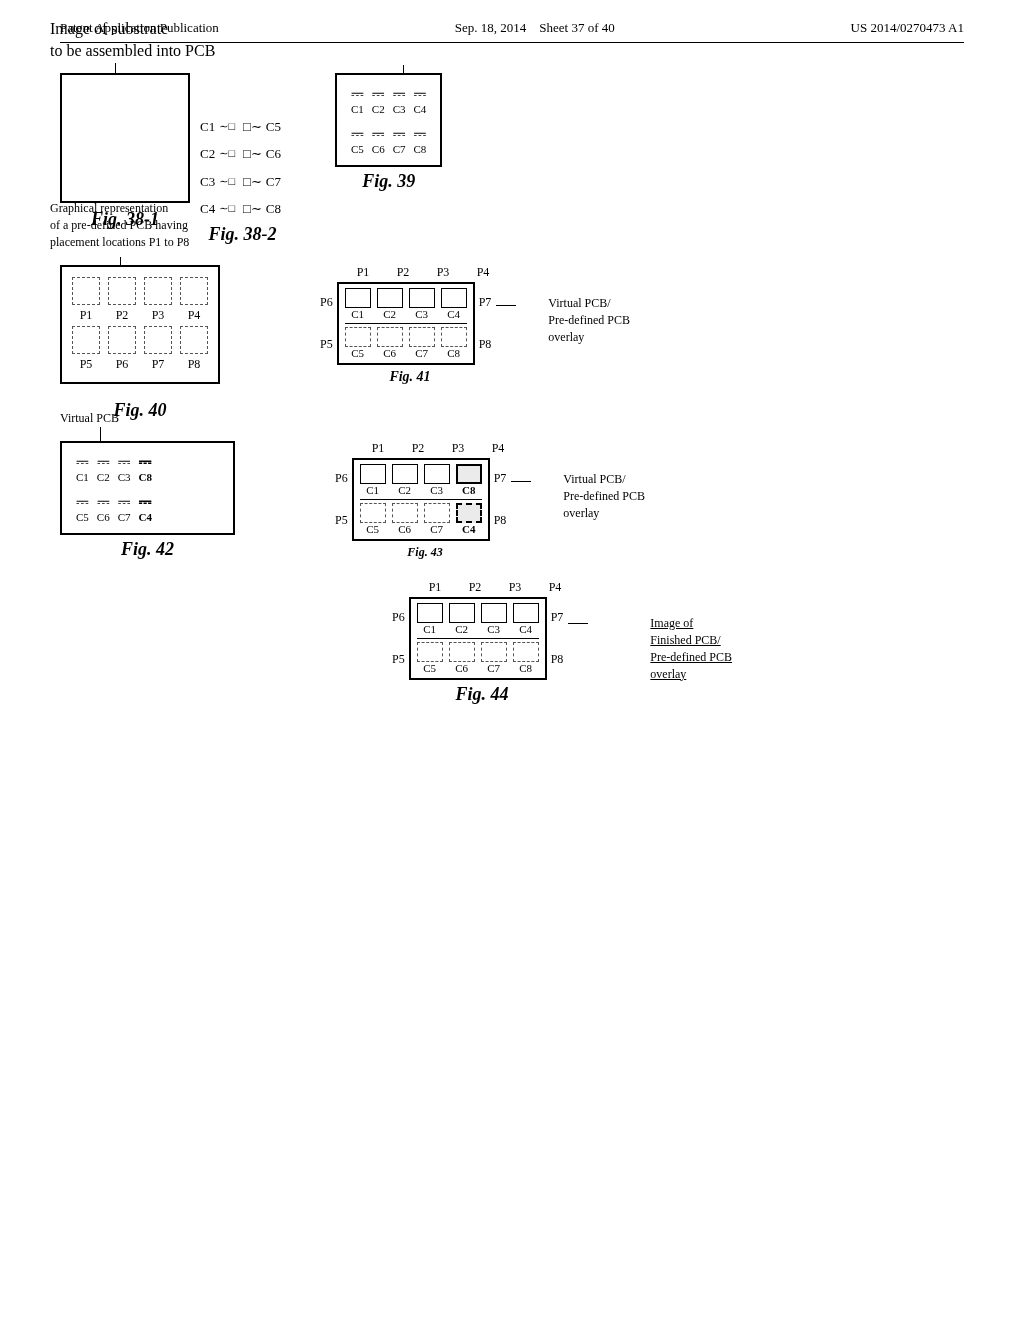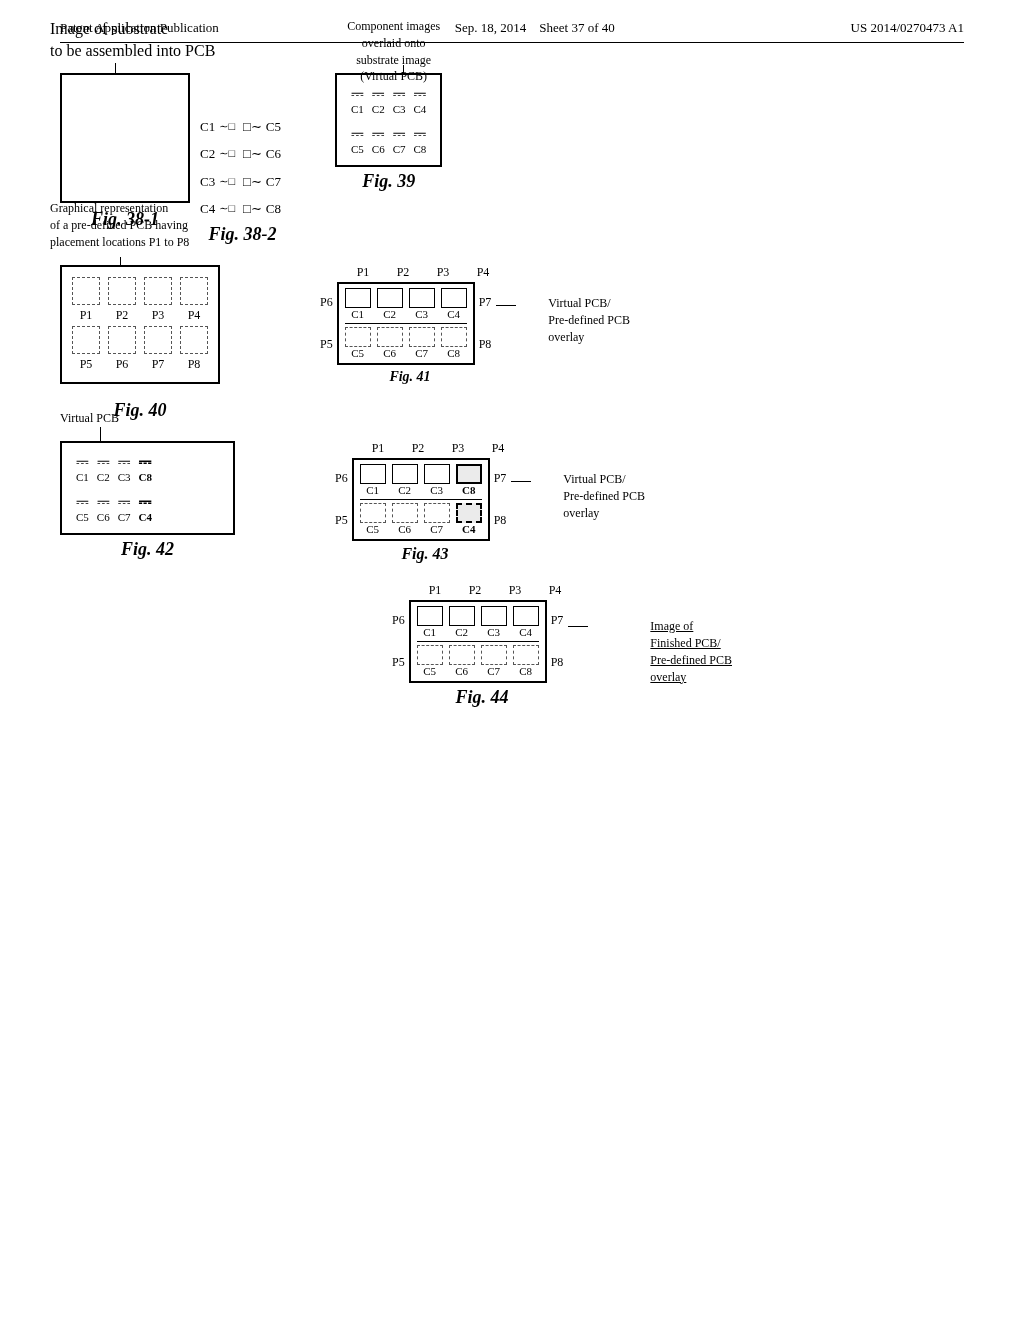--- a/index.html
+++ b/index.html
@@ -128,23 +128,20 @@
             <span>C8</span>
           </div>
         </div>
 
       </div>
       <div class="figure-caption" style="font-size:18px; margin-top:2px;">Fig. 38-2</div>
     </div>
 
     <div style="position:relative; margin-left: 20px;">
 
-      <div style="position:absolute; top:-55px; left:10px; font-size:12px; line-height:1.4; text-align:center;">
-        Component images<br>overlaid onto substrate image<br>(Virtual PCB)
-      </div>
 
       <div style="position:absolute; top:-8px; left:68px; width:1px; height:10px; background:#000;"></div>
 
       <div class="vpcb-box" style="padding:10px 14px;">
 
         <div style="display:flex; gap:8px; margin-bottom:2px;">
           <div style="display:flex;flex-direction:column;align-items:center;font-size:11px;">
               <span style="font-size:16px;">⎓</span>
               <span>C1</span>
             </div>
@@ -411,21 +408,21 @@
             </div>
           </div>
         </div>
 
         <div style="display:flex;flex-direction:column;justify-content:space-around;margin-left:4px;font-size:12px;">
           <div>P7</div>
           <div>P8</div>
         </div>
       </div>
 
-      <div class="figure-caption" style="font-size:16px; margin-top:4px;">Fig. 43</div>
+      <div class="figure-caption" style="font-size:12px; margin-top:4px;">Fig. 43</div>
     </div>
   </div>
 
   <div style="display:flex; align-items:flex-start; margin-bottom:20px; margin-top:10px; justify-content:center; margin-left:-60px;">
 
     <div style="position:relative;">
 
       <div style="display:flex; gap:6px; margin-left:26px; margin-bottom:2px; font-size:12px;">
         <div style="width:34px;text-align:center;">P1</div>
         <div style="width:34px;text-align:center;">P2</div>

